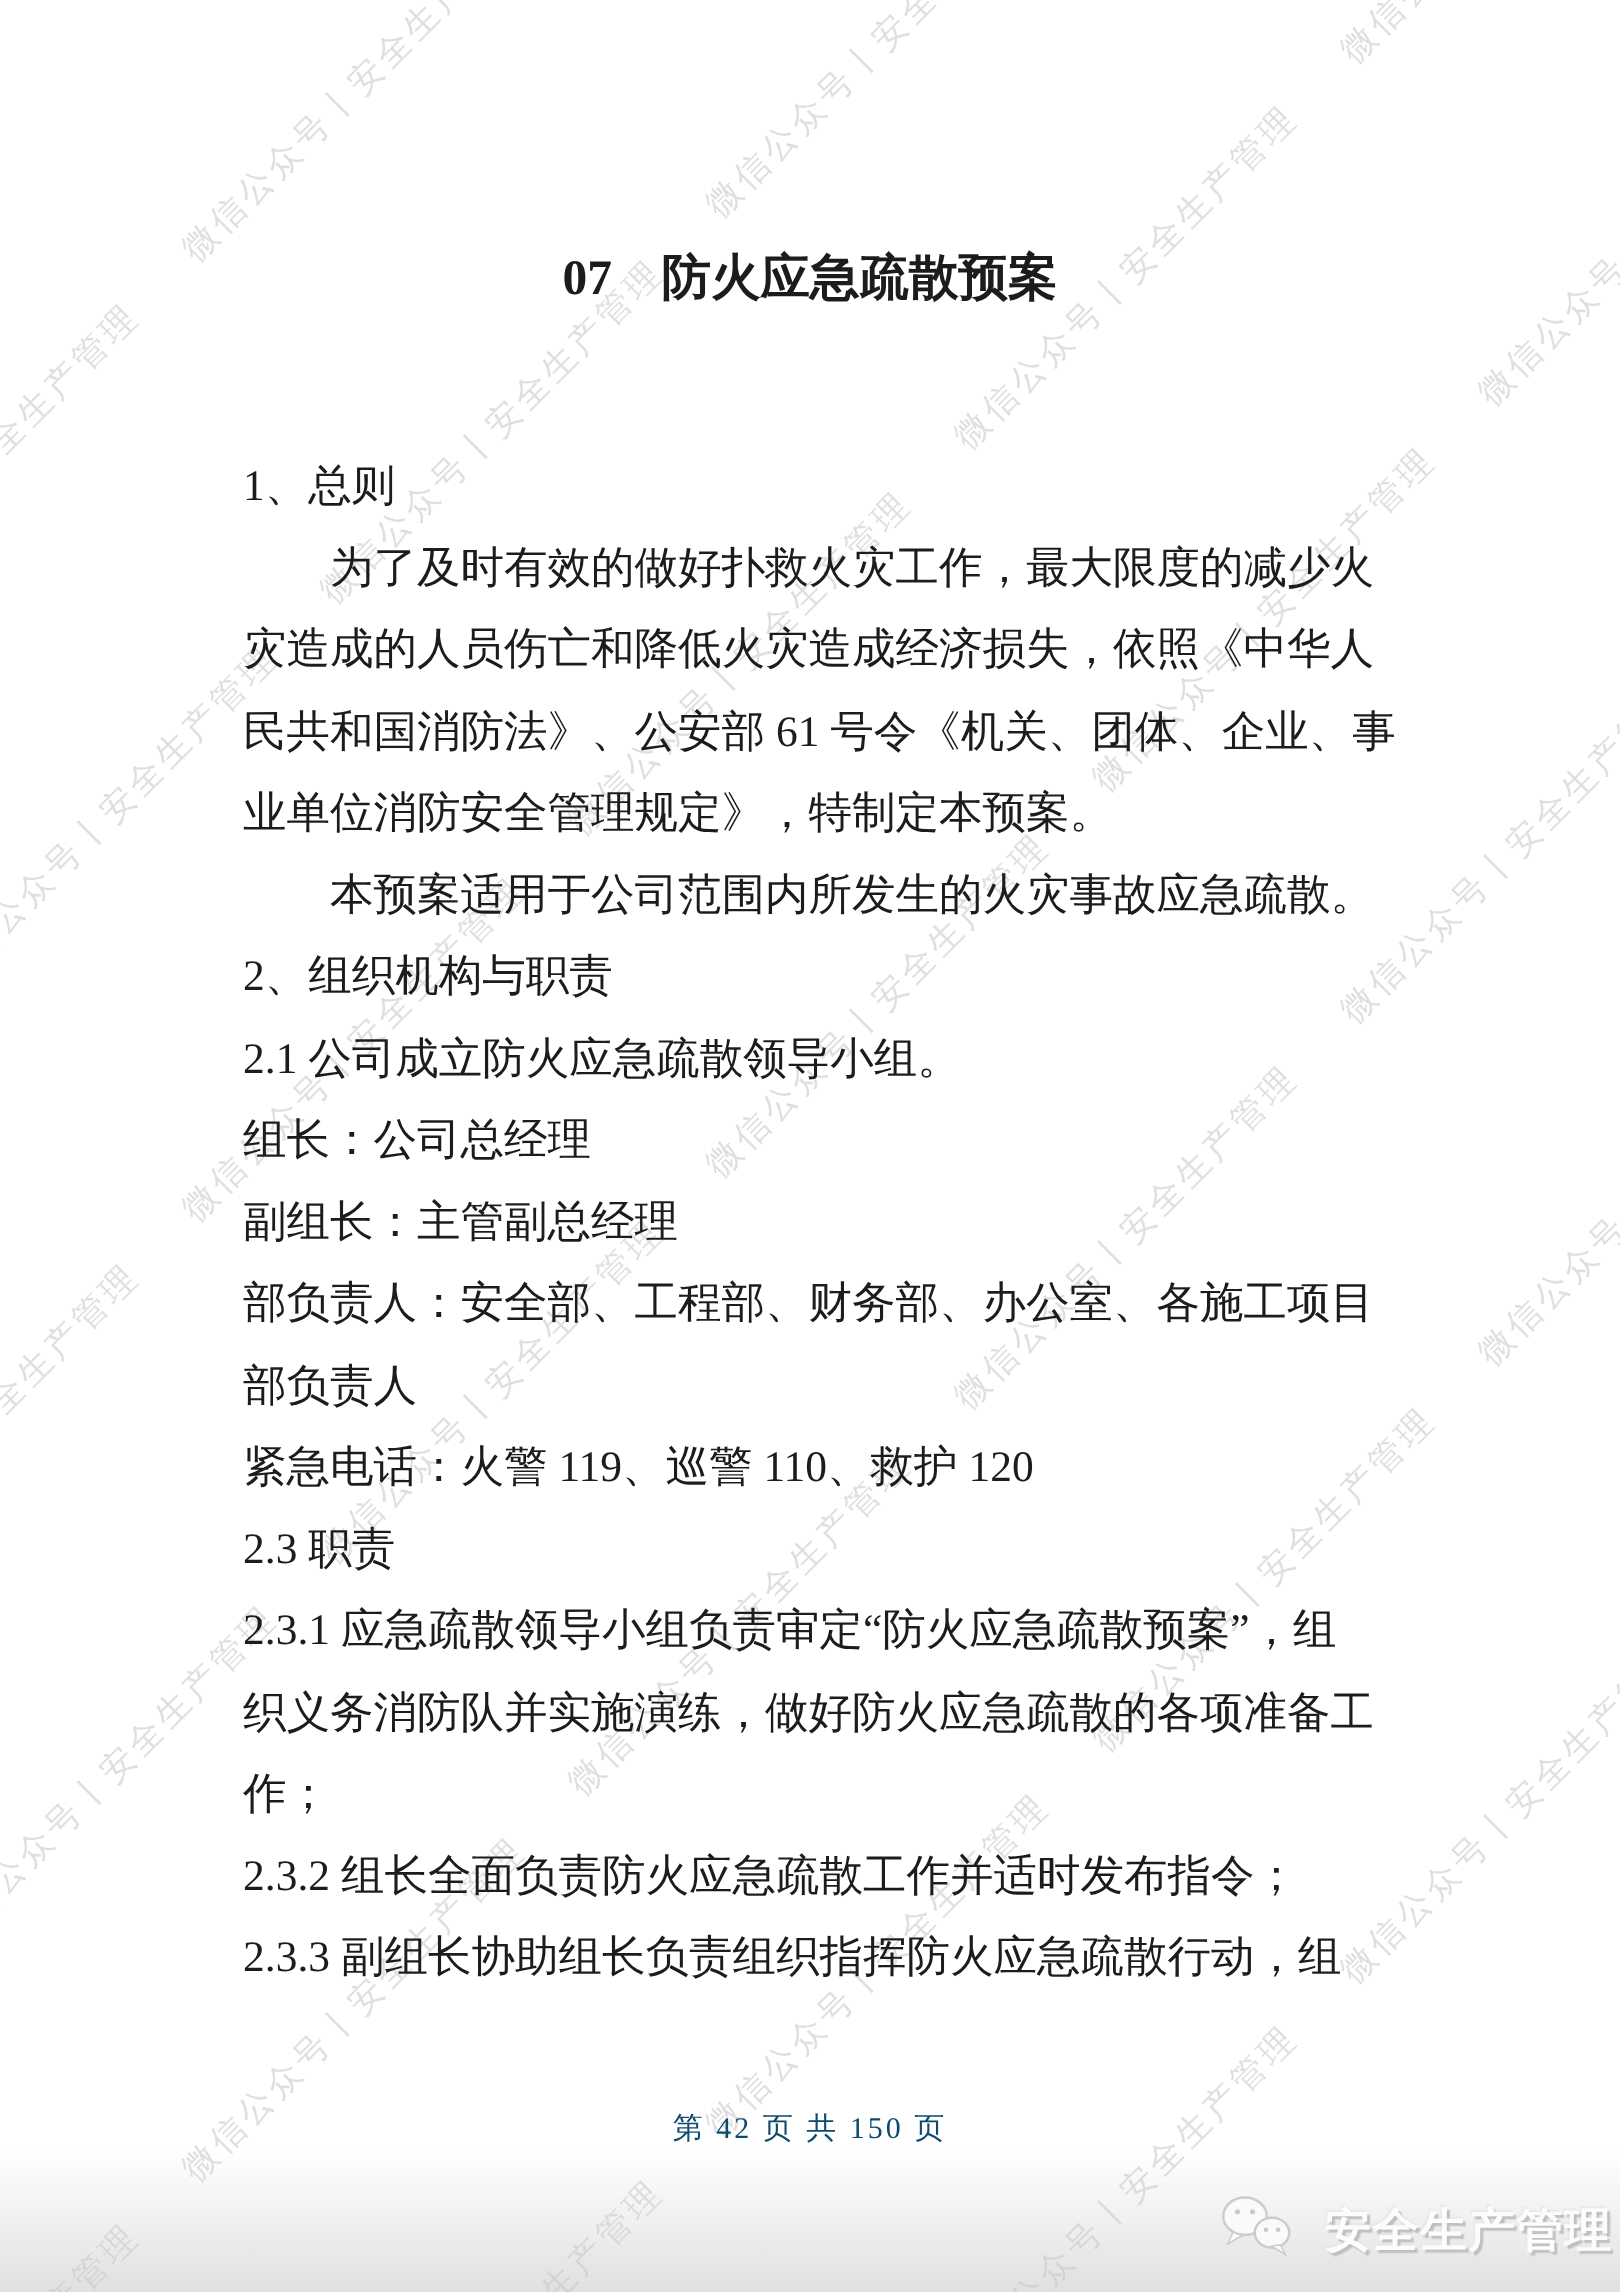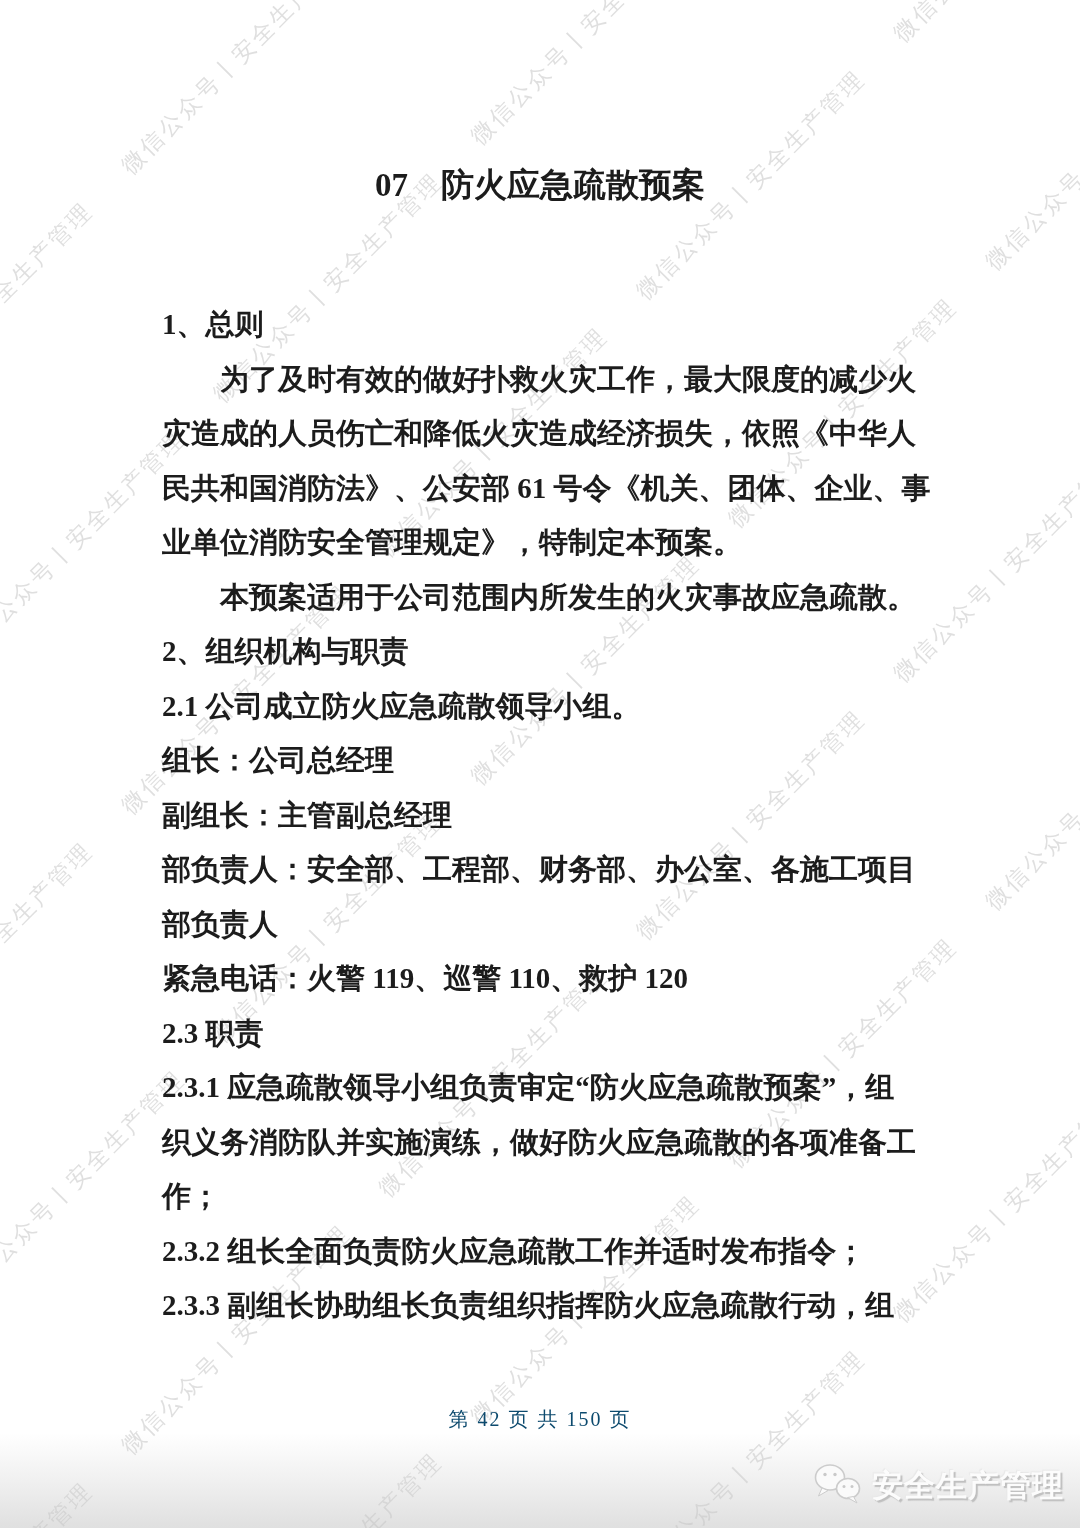--- a/index.html
+++ b/index.html
@@ -32,40 +32,40 @@
     text-align:center;
     font-size:33px;font-weight:bold;
     z-index:2;
     font-family:Liberation Serif, serif;
   }
   .body-text{
     position:absolute;top:297px;left:162px;width:760px;
     font-size:29px;line-height:54.5px;
     z-index:2;
   }
-  .tline{white-space:nowrap;font-weight:bold;}
+  .tline{white-space:nowrap;}
   .tline.indent{padding-left:58px;}
   
   .page-footer{
     position:absolute;top:1405px;left:0;width:100%;
     text-align:center;
     font-size:20px;line-height:28px;
     letter-spacing:2px;
     color:#0c4a6e;
     z-index:2;
   }
   
   .bottom-band{
     position:absolute;left:0;bottom:0;width:100%;height:95px;
     background:linear-gradient(180deg, rgba(210,210,210,0) 0%, rgba(208,208,208,.35) 55%, rgba(198,198,198,.55) 100%);
     z-index:3;
   }
   .brand{
     position:absolute;top:1462px;left:812px;
-    display:flex;align-items:center;gap:8px;
+    display:flex;align-items:center;gap:19px;
     z-index:4;
   }
   .brand-text{
     font-family:"Liberation Sans","DejaVu Sans",sans-serif;
     font-size:31px;font-weight:bold;
     color:#fcfcfc;
     text-shadow:2px 2px 1px #bfbfbf, -1px -1px 1px #e8e8e8;
     letter-spacing:1px;
     white-space:nowrap;
   }

